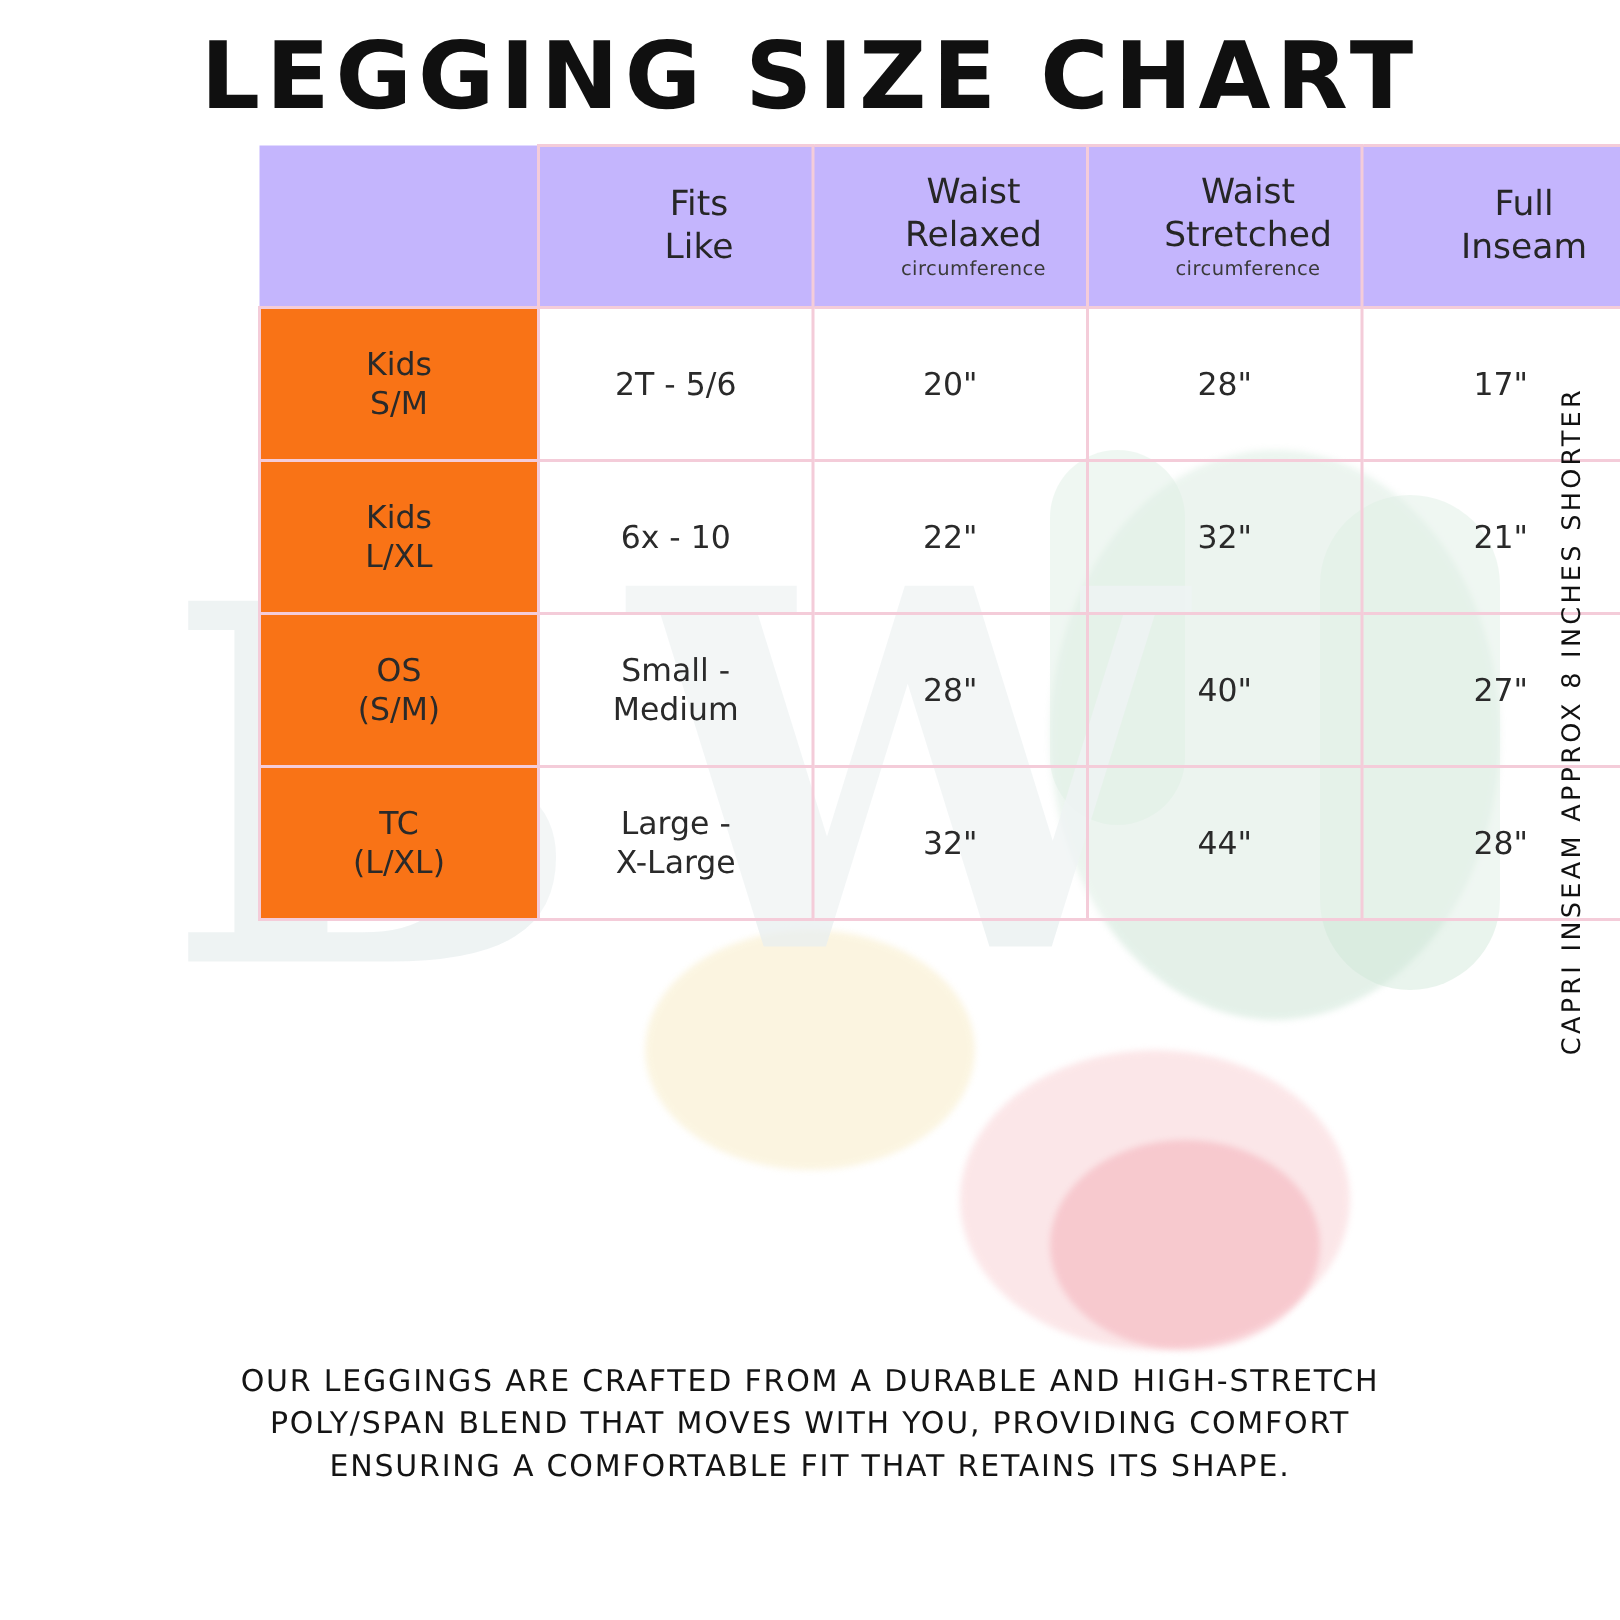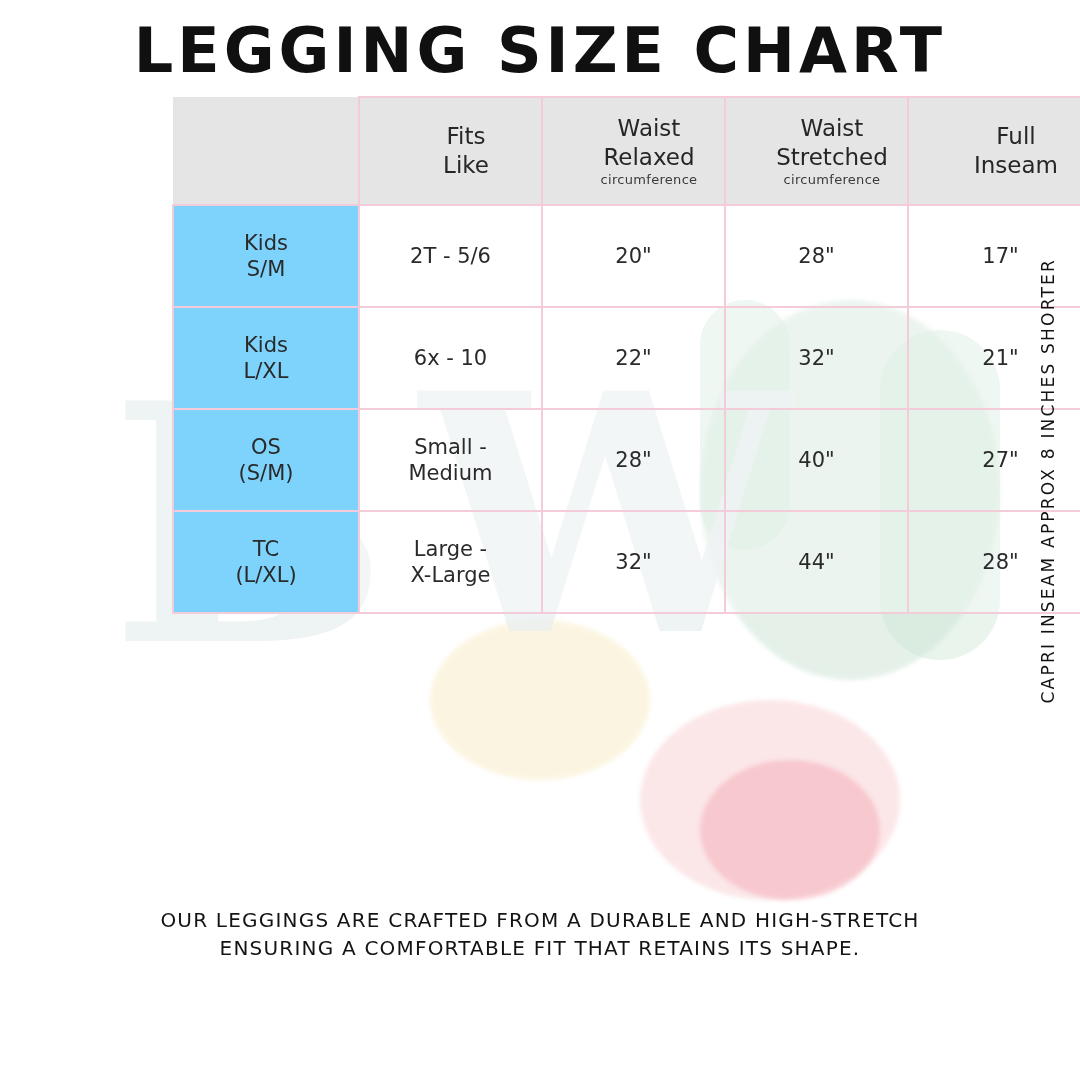--- a/index.html
+++ b/index.html
@@ -83,36 +83,36 @@
     font-size: 21px;
     line-height: 1.25;
     padding: 4px 2px;
   }
   .corner {
     border: none !important;
     background: transparent;
     width: 150px;
   }
   .chart thead th {
-    background: #e5e5e5;
+    background: #c4b5fd;
     height: 98px;
     font-weight: normal;
     font-size: 23px;
     color: #262626;
     padding-left: 33px;
   }
   .chart thead th .sub {
     display: block;
     font-size: 13px;
     letter-spacing: .3px;
     color: #3a3a3a;
     margin-top: 0;
   }
   .rowhead {
-    background: #7dd3fc;
+    background: #f97316;
     width: 150px;
     height: 92px;
     font-size: 22px;
   }
   .cell {
     background: rgba(255,255,255,0.30);
     height: 92px;
     margin-top: 27px;
   }
   .col-fits { width: 146px; }
@@ -255,16 +255,17 @@
 
 
 
     </tbody>
   </table>
 
   <div class="side-note">CAPRI INSEAM APPROX 8 INCHES SHORTER</div>
 
   <div class="footer">
     <span>OUR LEGGINGS ARE CRAFTED FROM A DURABLE AND HIGH-STRETCH</span>
+    <span>POLY/SPAN BLEND THAT MOVES WITH YOU, PROVIDING COMFORT</span>
     <span>ENSURING A COMFORTABLE FIT THAT RETAINS ITS SHAPE.</span>
   </div>
 
 </div>
 
 </body></html>

